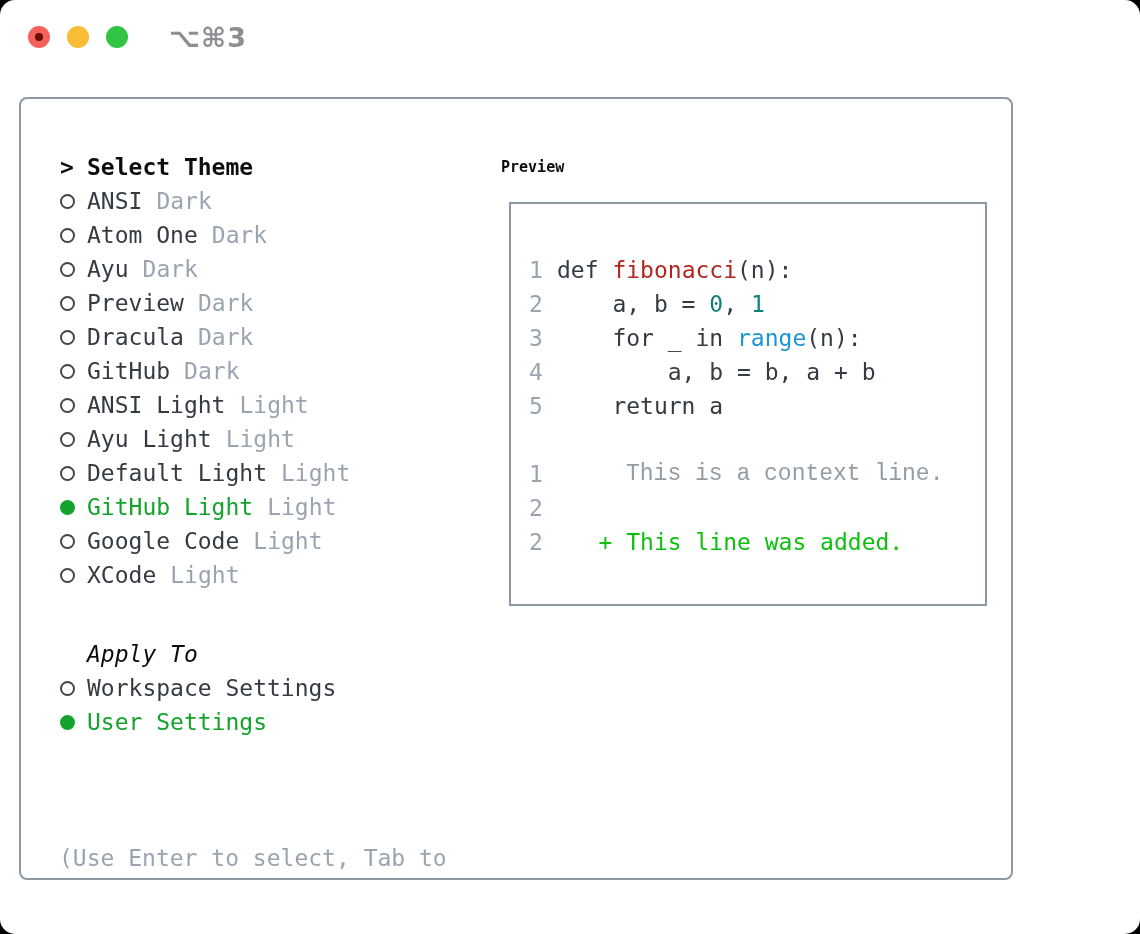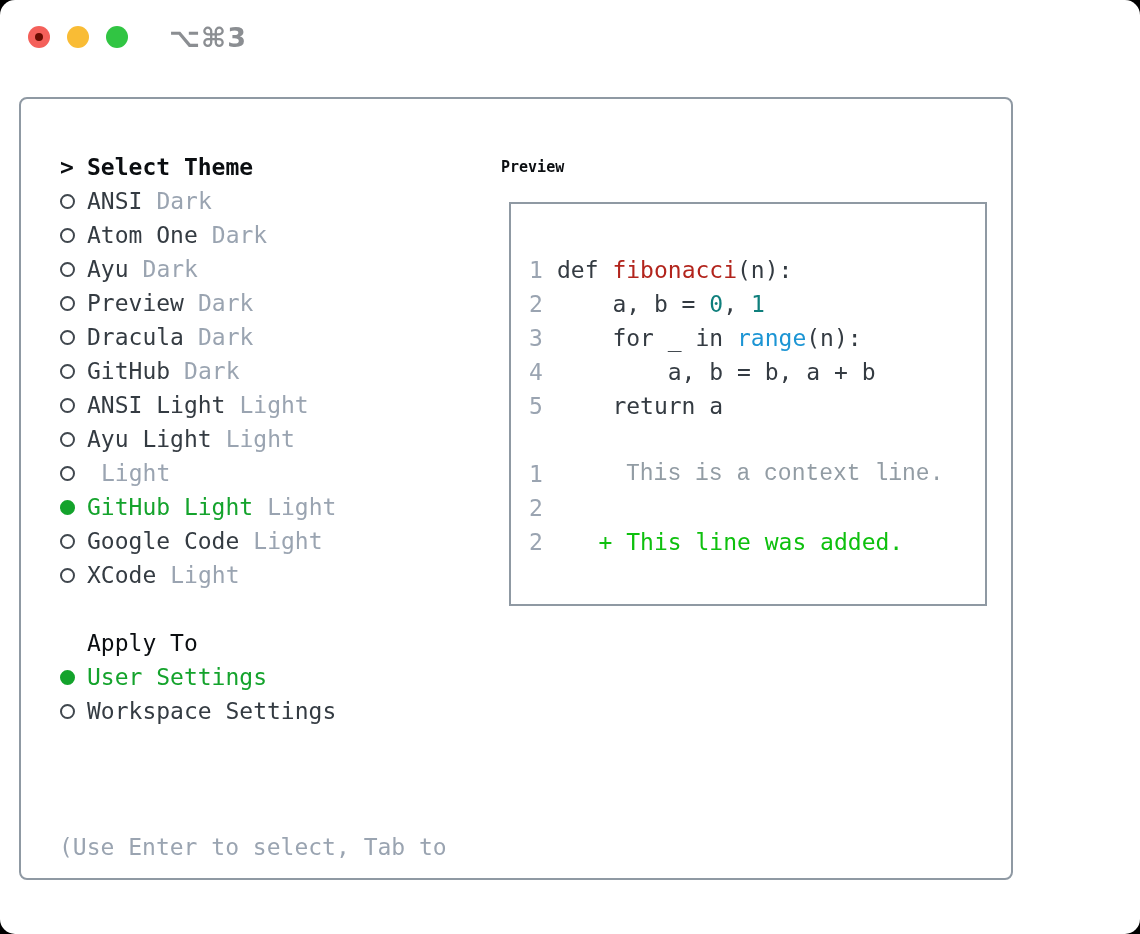--- a/index.html
+++ b/index.html
@@ -28,21 +28,21 @@
     color:var(--text_primary); white-space:pre; }
   .marker { width:28px; display:inline-flex; align-items:center; padding-left:1px; flex:none; }
   .circle { width:15px; height:15px; border:2px solid #40474e; border-radius:50%; }
   .selected .circle { background:var(--selected_green); border-color:var(--selected_green); }
   .cursor { font-weight:bold; color:var(--text_title); font-size:23px; }
   .title-text { font-weight:bold; color:var(--text_title); }
   .tname { color:var(--text_primary); }
   .selected .tname { color:var(--selected_green); }
   .tvariant { color:var(--text_muted); margin-left:14px; }
   .left-col { position:absolute; left:38px; top:51px; }
-  .apply-title { margin-top:34px; color:var(--text_title); }
+  .apply-title { margin-top:45px; color:var(--text_title);font-style:italic; }
   .apply-title span { color:var(--text_title); }
   .help { margin-top:34px; font-size:23px; line-height:34px; color:var(--text_muted); white-space:pre; }
   
   .right-col { position:absolute; left:480px; top:51px; }
   .preview-title { height:34px; display:flex; align-items:center;
     font-size:15px; font-weight:bold; color:var(--text_title); }
   .preview-box { margin-left:8px; margin-top:18px; width:478px; height:404px;
     border:2px solid var(--panel_border); background:var(--window_bg);
     padding:49px 0 0 18px; }
   .pline { height:34px; display:flex; align-items:center; white-space:pre; font-size:23px; }
@@ -81,34 +81,34 @@
 
       <div id="theme-list">
           <div class="row"><span class="marker"><span class="circle"></span></span><span class="tname">ANSI</span><span class="tvariant">Dark</span></div>
           <div class="row"><span class="marker"><span class="circle"></span></span><span class="tname">Atom One</span><span class="tvariant">Dark</span></div>
           <div class="row"><span class="marker"><span class="circle"></span></span><span class="tname">Ayu</span><span class="tvariant">Dark</span></div>
           <div class="row"><span class="marker"><span class="circle"></span></span><span class="tname">Preview</span><span class="tvariant">Dark</span></div>
           <div class="row"><span class="marker"><span class="circle"></span></span><span class="tname">Dracula</span><span class="tvariant">Dark</span></div>
           <div class="row"><span class="marker"><span class="circle"></span></span><span class="tname">GitHub</span><span class="tvariant">Dark</span></div>
           <div class="row"><span class="marker"><span class="circle"></span></span><span class="tname">ANSI Light</span><span class="tvariant">Light</span></div>
           <div class="row"><span class="marker"><span class="circle"></span></span><span class="tname">Ayu Light</span><span class="tvariant">Light</span></div>
-          <div class="row"><span class="marker"><span class="circle"></span></span><span class="tvariant">Light</span></div>
+          <div class="row"><span class="marker"><span class="circle"></span></span><span class="tname">Default Light</span><span class="tvariant">Light</span></div>
           <div class="row selected"><span class="marker"><span class="circle"></span></span><span class="tname">GitHub Light</span><span class="tvariant">Light</span></div>
           <div class="row"><span class="marker"><span class="circle"></span></span><span class="tname">Google Code</span><span class="tvariant">Light</span></div>
           <div class="row"><span class="marker"><span class="circle"></span></span><span class="tname">XCode</span><span class="tvariant">Light</span></div>
         </div>
 
       <div class="row apply-title">
         <span class="marker"></span>
         <span>Apply To</span>
       </div>
 
       <div id="apply-list">
+          <div class="row"><span class="marker"><span class="circle"></span></span><span class="tname">Workspace Settings</span></div>
           <div class="row selected"><span class="marker"><span class="circle"></span></span><span class="tname">User Settings</span></div>
-          <div class="row"><span class="marker"><span class="circle"></span></span><span class="tname">Workspace Settings</span></div>
         </div>
 
       <div class="help">
         <div>(Use Enter to select, Tab to</div>
         <div>change focus)</div>
       </div>
     </div>
 
     <div class="right-col">
       <div class="preview-title">Preview</div>

